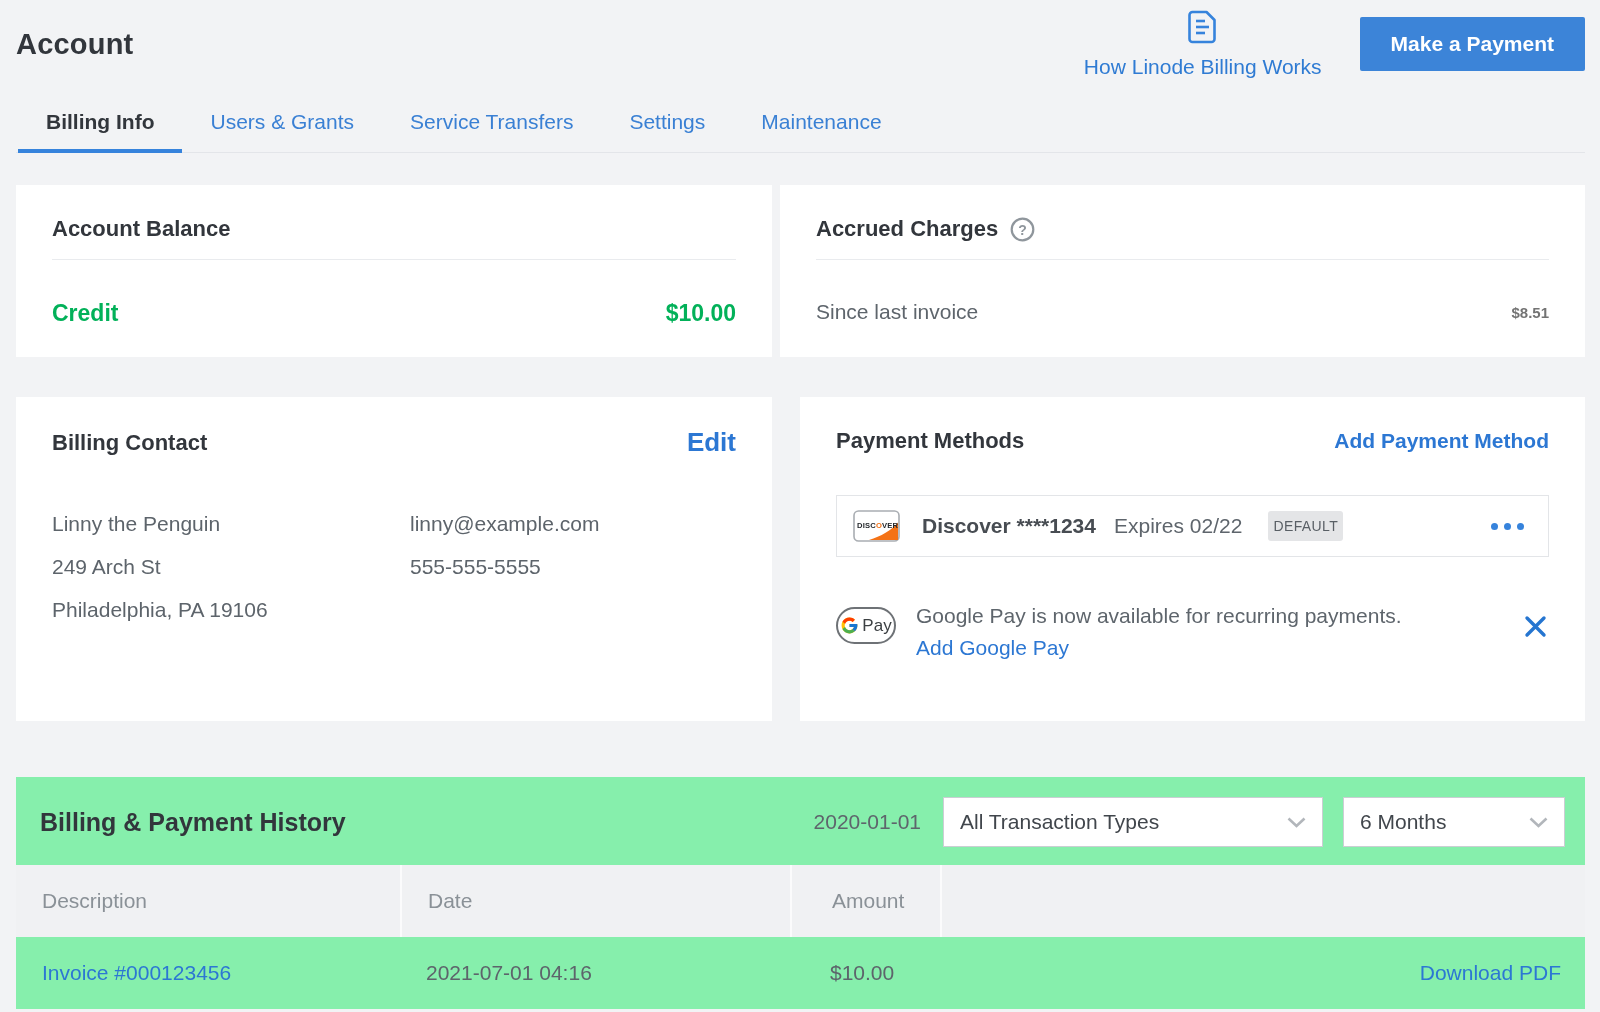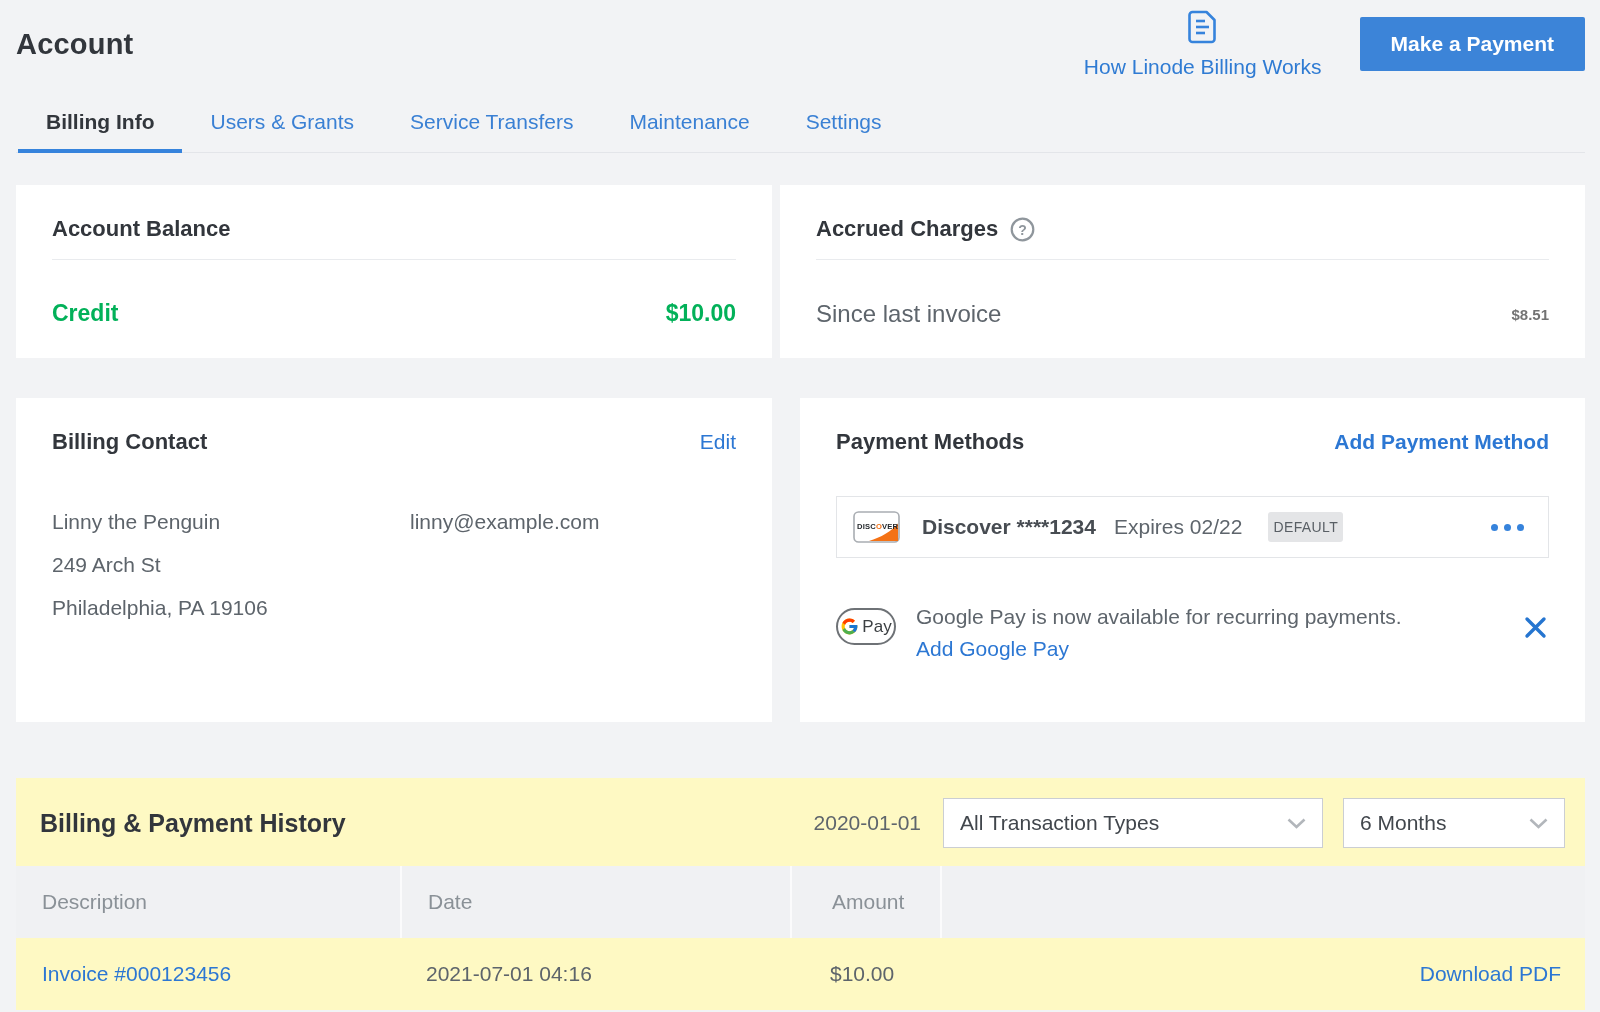--- a/index.html
+++ b/index.html
@@ -47,25 +47,25 @@
   .card { background: #fff; padding: 30px 36px; }
   .row1 .card { min-height: 161px; }
   .row2 .card { min-height: 324px; }
 
   .card-title-row { display: flex; align-items: center; justify-content: space-between; }
   .card-title-left { display: flex; align-items: center; gap: 12px; }
   .card h2 { font-size: 22px; font-weight: 700; color: #32363c; line-height: 28px; }
   .divider { border-bottom: 1px solid #e9ebee; margin-top: 16px; }
   .value-row { display: flex; align-items: center; justify-content: space-between; margin-top: 40px; }
   .credit-label, .credit-amount { color: #02b159; font-size: 23px; font-weight: 700; }
-  .muted-label { color: #5e656c; font-size: 24px; }
+  .muted-label { color: #5e656c; font-size: 21px; }
   .amount-strong { color: #737373; font-size: 15px; font-weight: 700; }
 
   .link { color: #2c77d3; cursor: pointer; text-decoration: none; }
-  .edit-link { font-size: 21px; font-weight: 400; }
+  .edit-link { font-size: 26px; font-weight: 700; }
   .add-link { font-size: 21px; font-weight: 600; }
 
   
   .contact-grid {
     margin-top: 44px; display: grid; grid-template-columns: 356px 1fr;
     column-gap: 2px;
   }
   .contact-col div { font-size: 21px; color: #5d646b; line-height: 43px; }
 
   
@@ -88,21 +88,21 @@
     display: flex; align-items: center; justify-content: center; gap: 3px;
     background: #fff; flex: 0 0 auto; margin-top: 4px;
   }
   .gpay-pill span { font-size: 17px; color: #3c4043; font-weight: 500; }
   .gpay-texts { margin-left: 20px; }
   .gpay-msg { font-size: 21px; color: #5e656c; line-height: 25px; }
   .gpay-add { display: inline-block; font-size: 21px; margin-top: 8px; }
   .gpay-close { margin-left: auto; margin-top: 10px; cursor: pointer; padding: 2px; }
 
   
-  .history { margin-top: 56px; background: #fef9c3; padding-top: 20px; }
+  .history { margin-top: 56px; background: #86efac; padding-top: 20px; }
   .history-head {
     display: flex; align-items: center; justify-content: space-between;
     padding: 0 20px 0 24px; height: 50px;
   }
   .history-head h2 { font-size: 25px; font-weight: 700; color: #32363c; }
   .history-controls { display: flex; align-items: center; gap: 20px; }
   .history-date { font-size: 21px; color: #5e656c; margin-right: 2px; }
   .select {
     height: 50px; background: #fff; border: 1px solid #cbced3;
     display: flex; align-items: center; justify-content: space-between;
@@ -144,22 +144,22 @@
         <span>How Linode Billing Works</span>
       </a>
       <button class="btn-primary">Make a Payment</button>
     </div>
   </header>
 
   <nav class="tabs">
     <div class="tab active">Billing Info</div>
     <div class="tab">Users &amp; Grants</div>
     <div class="tab">Service Transfers</div>
+    <div class="tab">Settings</div>
     <div class="tab">Maintenance</div>
-    <div class="tab">Settings</div>
   </nav>
 
   <div class="cards-row row1">
     <section class="card">
       <div class="card-title-row">
         <h2>Account Balance</h2>
       </div>
       <div class="divider"></div>
       <div class="value-row">
         <span class="credit-label">Credit</span>
@@ -192,20 +192,21 @@
         <a class="link edit-link">Edit</a>
       </div>
       <div class="contact-grid">
         <div class="contact-col">
           <div>Linny the Penguin</div>
           <div>249 Arch St</div>
           <div>Philadelphia, PA 19106</div>
         </div>
         <div class="contact-col">
           <div>linny@example.com</div>
+          <div>555-555-5555</div>
         </div>
       </div>
     </section>
 
     <section class="card">
       <div class="card-title-row">
         <h2>Payment Methods</h2>
         <a class="link add-link">Add Payment Method</a>
       </div>
 

